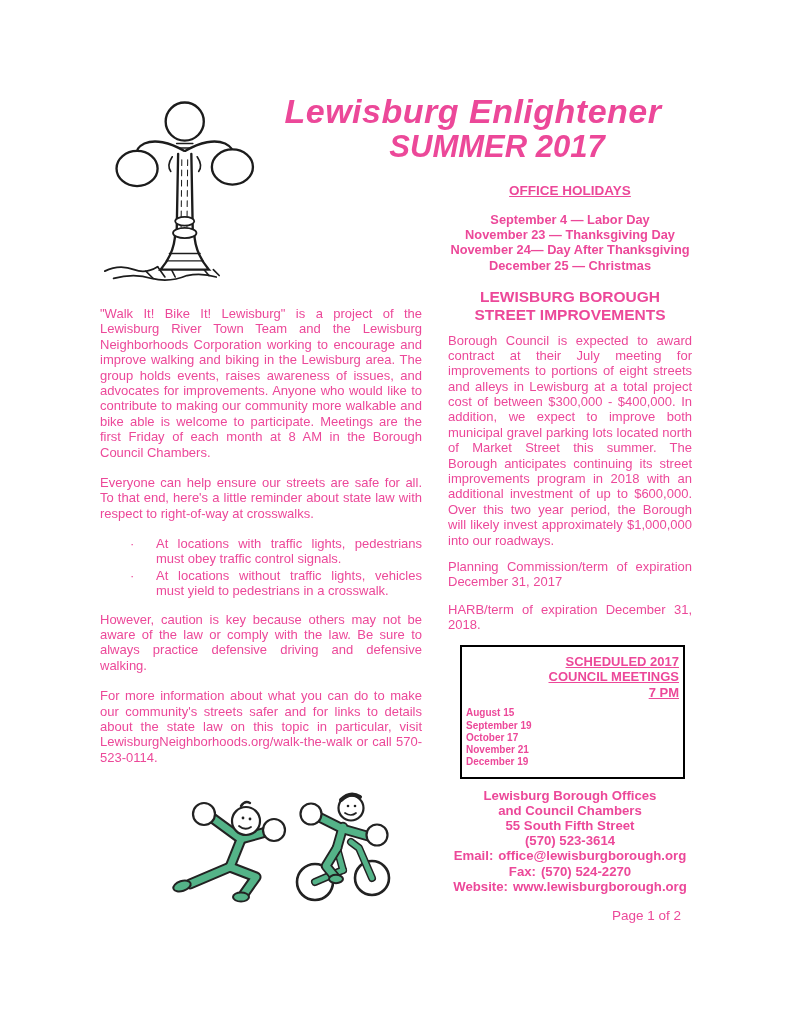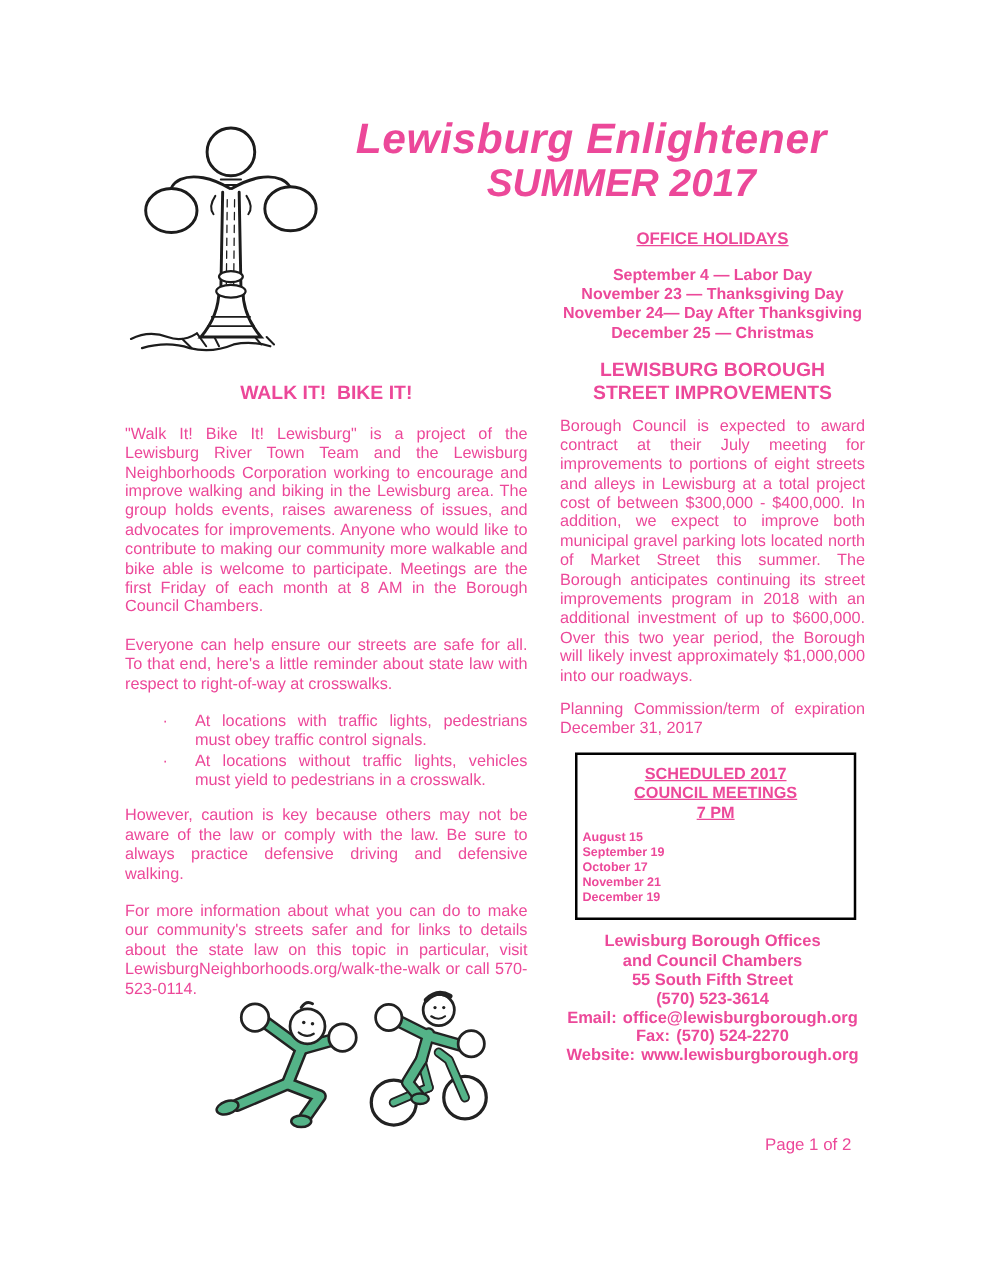--- a/index.html
+++ b/index.html
@@ -75,21 +75,21 @@
   .improve-head { font-size: 15.5px; margin: 15px 0 9px 0; text-align: center; }
   .improve-body { margin: 0 0 11px 0; }
   .vacancies-head { font-size: 15px; margin: 10px 0 9px 0; }
   .vacancy { margin: 0 0 12px 0; }
 
   .meetings-box {
     border: 2.5px solid #000;
     margin: 2px 7px 9px 12px;
     padding: 7px 4px 9px 4px;
   }
-  .meetings-box .mb-head { font-weight: bold; font-size: 13px; line-height: 1.2; text-align: center; }
+  .meetings-box .mb-head { font-weight: bold; font-size: 13px; line-height: 1.2; text-align: right; }
   .meetings-box .mb-dates { margin-top: 7px; }
   .meetings-box .mb-date { text-align: left; font-weight: bold; font-size: 10px; line-height: 1.22; }
 
   .contact { text-align: center; font-weight: bold; font-size: 13.2px; line-height: 1.14; }
   .contact .c-line { margin: 0; }
   .contact .c-label { margin-right: 5px; }
 
   .cartoon {
     position: absolute;
     left: 165px; top: 786px;
@@ -134,21 +134,20 @@
       </g>
     </svg>
   </div>
 
   <div class="masthead">
     <div class="line1">Lewisburg Enlightener</div>
     <div class="line2">SUMMER 2017</div>
   </div>
 
   <div class="col-left">
-    <div class="section-head walk-head">WALK IT!  BIKE IT!</div>
     <p class="just">"Walk It! Bike It! Lewisburg" is a project of the Lewisburg River Town Team and the Lewisburg Neighborhoods Corporation  working to encourage and improve walking and biking in the Lewisburg area. The group holds events, raises awareness of issues, and advocates  for improvements.  Anyone who would like to contribute  to making  our  community more walkable and bike able is welcome to participate.  Meetings are the first Friday of each month at 8 AM in the Borough Council Chambers.</p>
     <p class="just">Everyone can help ensure our streets are safe for all.  To that end, here's a little reminder about state law with respect to right-of-way at crosswalks.</p>
 
     <div class="bullets">
       <div class="bullet-row">
         <span class="bullet-dot">·</span>
         <span class="bullet-text">At locations with traffic lights, pedestrians must obey traffic control signals.</span>
       </div>
       <div class="bullet-row">
         <span class="bullet-dot">·</span>
@@ -234,20 +233,21 @@
       <div class="holiday-line">December 25 — Christmas</div>
     </div>
 
     <div class="section-head improve-head">
       <div>LEWISBURG BOROUGH</div>
       <div>STREET IMPROVEMENTS</div>
     </div>
     <p class="just improve-body">Borough Council is expected to award contract at their July meeting for improvements to portions of eight streets and alleys in Lewisburg at a total project cost of between $300,000 - $400,000.  In addition, we expect to improve both municipal gravel parking lots located north of Market Street this summer.  The Borough anticipates continuing its street improvements program in 2018 with an additional investment of up to $600,000.  Over this two year period, the Borough will likely invest approximately $1,000,000 into our roadways.</p>
 
     <p class="just vacancy">Planning Commission/term  of expiration December 31, 2017</p>
+    <p class="just vacancy">HARB/term of expiration December 31, 2018.</p>
 
     <div class="meetings-box">
       <div class="mb-head">
         <div class="underline">SCHEDULED 2017</div>
         <div class="underline">COUNCIL MEETINGS</div>
         <div class="underline">7 PM</div>
       </div>
       <div class="mb-dates">
         <div class="mb-date">August 15</div>
         <div class="mb-date">September 19</div>

